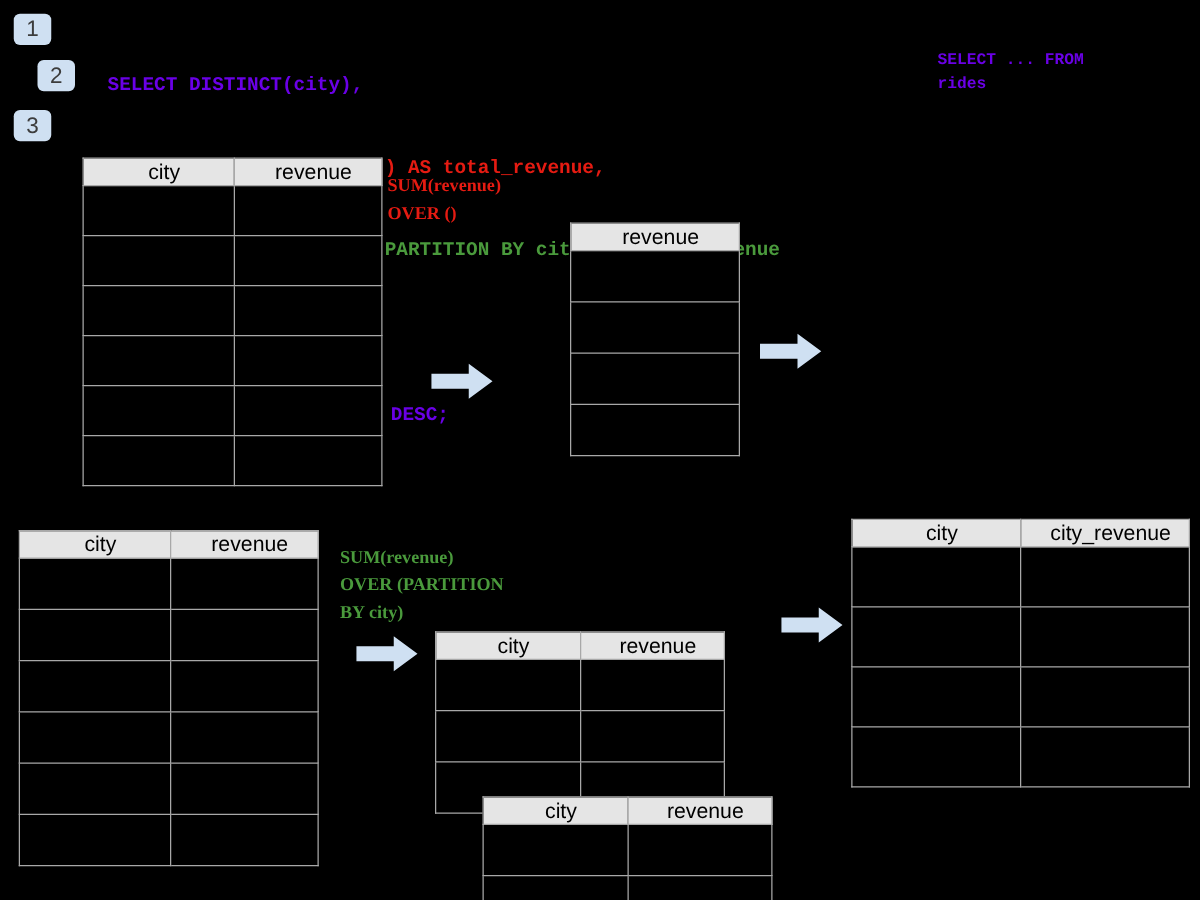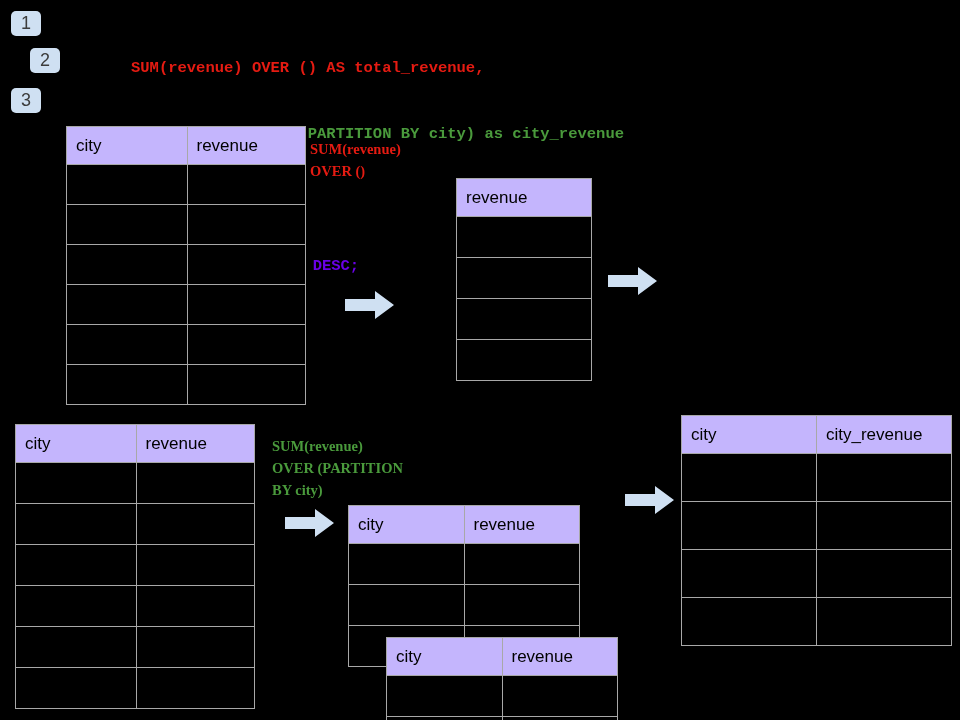--- a/index.html
+++ b/index.html
@@ -71,28 +71,28 @@
     border-collapse: collapse;
     background: #000000;
     table-layout: fixed;
   }
   .tbl th, .tbl td {
     border: 1px solid #a8a8a8;
     padding: 0;
     margin: 0;
   }
   .tbl th {
-    background: #c4b5fd;
+    background: #e5e5e5;
     color: #000000;
     font-family: "Liberation Sans", sans-serif;
     font-size: 17px;
     font-weight: normal;
-    text-align: left;
+    text-align: center;
     padding-left: 9px;
-    height: 38px;
+    height: 22px;
     box-sizing: border-box;
   }
   .tbl td {
     background: #000000;
     height: 40px;
     box-sizing: border-box;
   }
 
   
   .arrow {
@@ -102,26 +102,29 @@
 </head>
 <body>
 
 <div id="canvas">
 
   <div class="badge" style="left:11px; top:11px;">1</div>
   <div class="badge" style="left:30px; top:48px;">2</div>
   <div class="badge" style="left:11px; top:88px;">3</div>
 
   <div class="sql-block" style="left:86px; top:13px;">
+    <div class="sql-line c-purple">SELECT DISTINCT(city),</div>
     <div class="sql-line c-red" style="padding-left:45px;">SUM(revenue) OVER () AS total_revenue,</div>
     <div class="sql-line c-green" style="padding-left:45px;">SUM(revenue) OVER (PARTITION BY city) as city_revenue</div>
     <div class="sql-line c-purple" style="padding-left:22px;">FROM rides</div>
     <div class="sql-line c-purple" style="padding-left:22px;">ORDER by city_revenue DESC;</div>
   </div>
 
+  <div class="side-note" style="left:750px; top:38px;">SELECT ... FROM
+rides</div>
 
   <div class="annot c-red" style="left:310px; top:138px;">SUM(revenue)
 OVER ()</div>
 
   <div class="annot c-green" style="left:272px; top:435px;">SUM(revenue)
 OVER (PARTITION
 BY city)</div>
 
   <table class="tbl" style="left:66px; top:126px; width:240px;">
     <thead>

